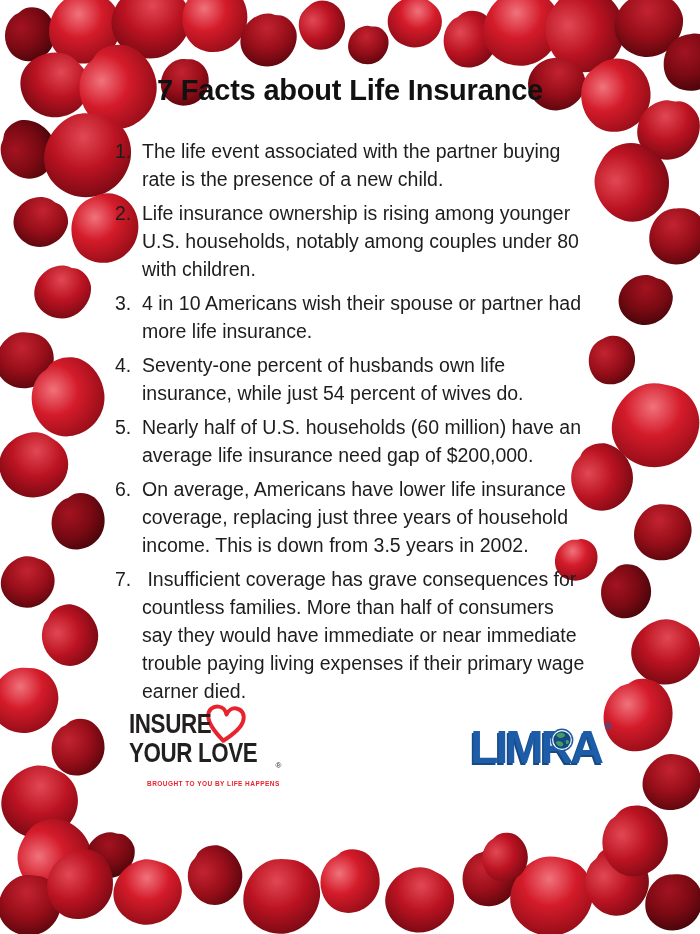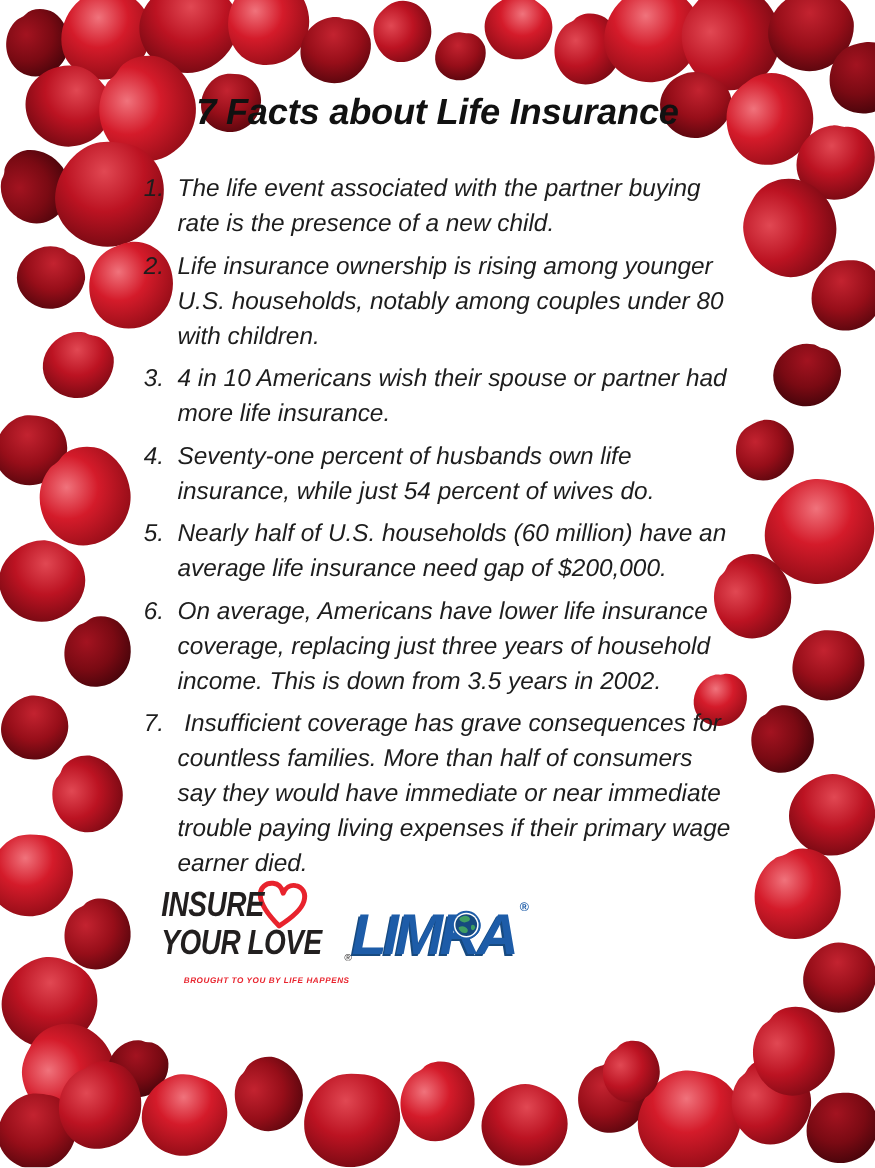--- a/index.html
+++ b/index.html
@@ -1,34 +1,34 @@
 <!DOCTYPE html>
 <html style="--background: #ffffff; --title-text: #111111; --body-text: #1d1d1d; --iyl-black: #221f1f; --logo-red: #e8232d; --limra-blue: #1d5ca8; --petal-bright: #d41b2a; --petal-dark: #74090f;"><head>
 <meta charset="utf-8">
 <style>
   html,body{margin:0;padding:0;background:#fff;}
   .canvas{
     position:relative;width:700px;height:934px;margin:0 auto;
     background:var(--background,#fff);overflow:hidden;
-    font-family:"Liberation Sans",sans-serif;color:var(--body-text,#1d1d1d);font-style:italic;
+    font-family:"Liberation Sans",sans-serif;color:var(--body-text,#1d1d1d);
   }
   .petals{position:absolute;left:0;top:0;width:700px;height:934px;z-index:1;pointer-events:none;}
   .content{position:absolute;left:115px;top:0;width:470px;z-index:2;}
 
   h1.title{
     margin:74px 0 30px 0;text-align:center;
     font-size:29px;font-weight:bold;letter-spacing:-0.2px;
     color:var(--title-text,#111);
   }
   ol.facts{list-style:none;margin:0;padding:0;}
   ol.facts li{display:flex;margin:0 0 6px 0;font-size:19.5px;line-height:28px;}
   ol.facts .num{flex:0 0 27px;}
   ol.facts .txt{flex:1;max-width:443px;white-space:pre-wrap;}
 
-  .logos{display:flex;justify-content:flex-start;align-items:flex-start;margin-top:4px;padding-left:14px;margin-right:-16px;}
+  .logos{display:flex;justify-content:space-between;align-items:flex-start;margin-top:4px;padding-left:14px;margin-right:-16px;}
 
   
   .iyl{position:relative;color:var(--iyl-black,#221f1f);}
   .iyl-row{line-height:25px;white-space:nowrap;}
   .iyl-word{
     display:inline-block;transform:scaleX(0.8);transform-origin:0 50%;
     font-weight:bold;font-size:28px;letter-spacing:-0.5px;
   }
   .iyl-reg{font-size:8px;vertical-align:-6px;margin-left:-14px;}
   .iyl-heart{position:absolute;left:72px;top:-8px;width:48px;height:44px;transform:rotate(6deg);}

